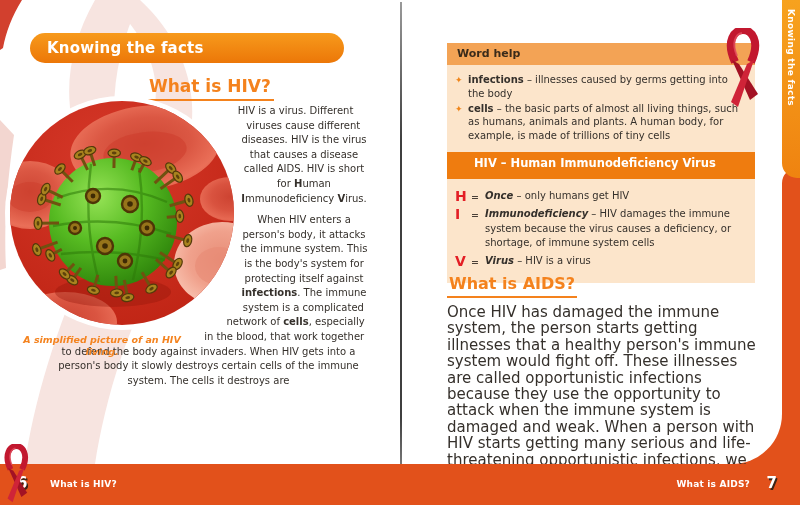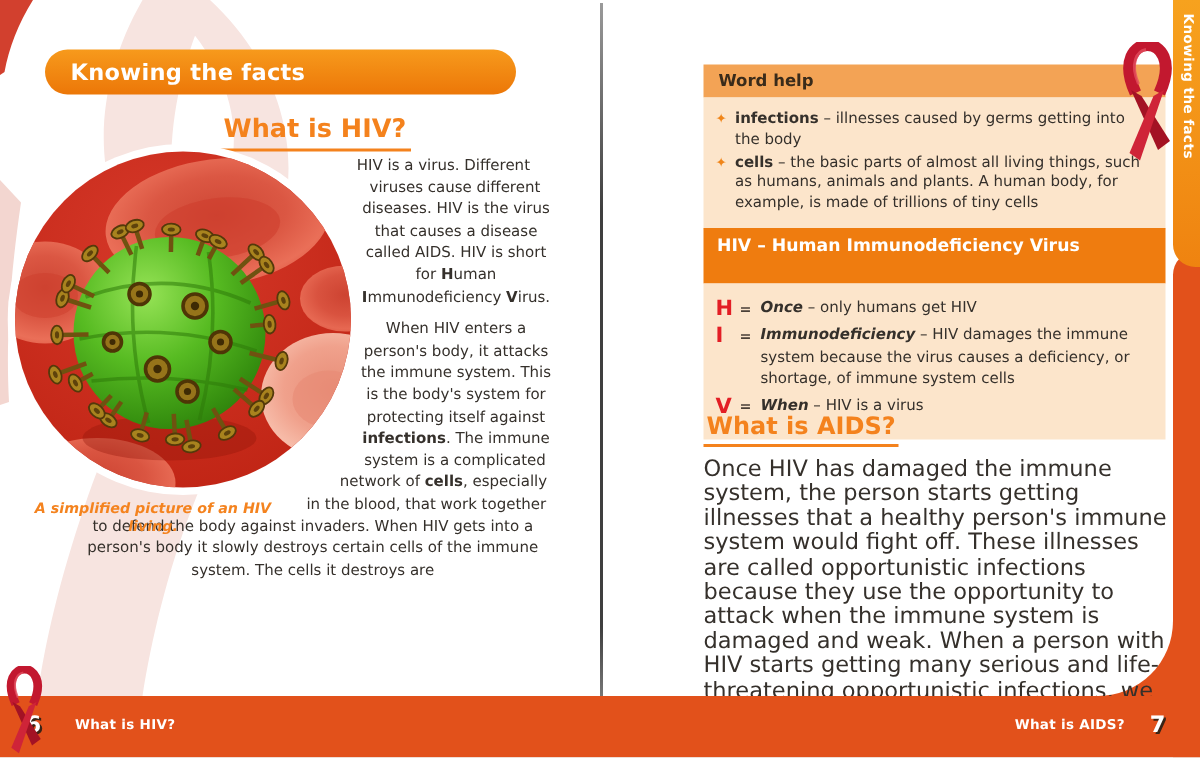--- a/index.html
+++ b/index.html
@@ -30,32 +30,32 @@
     shape-outside:circle(122px);shape-margin:4px;}
   .img-float svg{display:block;}
   .caption{position:absolute;left:22px;top:334px;width:160px;z-index:2;text-align:center;
     color:var(--caption-orange,#F4831F);font-size:9.5px;font-style:italic;font-weight:bold;line-height:12px;}
 
   
   .divider{position:absolute;left:400px;top:2px;width:2px;height:462px;z-index:3;
     background:linear-gradient(180deg,#9a9a9a,#3f3f3f 30%,#3f3f3f 90%,#777);}
 
   
-  .page-right{position:absolute;left:416px;top:0;width:380px;height:464px;z-index:2;}
+  .page-right{position:absolute;left:394px;top:0;width:380px;height:464px;z-index:2;}
   .wordhelp{position:absolute;left:53px;top:43px;width:308px;}
   .wh-header{background:var(--wordhelp-header-bg,#F3A355);height:22px;padding:4px 0 0 10px;
     font-size:11px;font-weight:bold;color:#3A2B1A;}
   .wh-body{background:var(--box-body-bg,#FCE5CB);padding:8px 10px 9px 8px;}
   .wh-body ul{list-style:none;}
   .wh-body li{display:grid;grid-template-columns:13px 1fr;margin-bottom:1px;
     font-size:10px;line-height:13.8px;color:var(--body-text,#35302B);}
   .wh-bullet{color:#F08519;font-size:9px;padding-top:1px;}
   .ribbon-top{position:absolute;left:328px;top:28px;z-index:4;}
   .hivbox{position:absolute;left:53px;top:152px;width:308px;}
-  .hb-header{background:var(--hiv-header-bg,#EF7C0F);height:37px;line-height:23px;padding-left:9px;
+  .hb-header{background:var(--hiv-header-bg,#EF7C0F);height:27px;line-height:23px;padding-left:27px;
     color:#fff;font-size:11.5px;font-weight:bold;}
   .hb-body{background:var(--box-body-bg,#FCE5CB);padding:10px 10px 11px 8px;}
   .hb-row{display:grid;grid-template-columns:16px 14px 1fr;margin-bottom:3px;}
   .hb-letter{color:var(--letter-red,#E31E25);font-size:14px;font-weight:bold;line-height:14px;}
   .hb-eq{color:#4A4038;font-size:9.5px;font-weight:bold;padding-top:2px;}
   .hb-txt{color:var(--body-text,#35302B);font-size:10px;line-height:14.8px;}
   .aids-heading{position:absolute;left:53px;top:274px;color:var(--heading-orange,#F4821D);
     font-size:16px;font-weight:bold;border-bottom:2.5px solid var(--heading-orange,#F4821D);
     padding:0 2px 3px;}
   .aids-para{position:absolute;left:53px;top:304px;width:318px;
@@ -295,21 +295,21 @@
           <span class="hb-txt"><b><i>Once</i></b> – only humans get HIV</span>
         </div>
         <div class="hb-row">
           <span class="hb-letter">I</span>
           <span class="hb-eq">=</span>
           <span class="hb-txt"><b><i>Immunodeficiency</i></b> – HIV damages the immune system because the virus causes a deficiency, or shortage, of immune system cells</span>
         </div>
         <div class="hb-row">
           <span class="hb-letter">V</span>
           <span class="hb-eq">=</span>
-          <span class="hb-txt"><b><i>When</i></b> – HIV is a virus</span>
+          <span class="hb-txt"><b><i>Virus</i></b> – HIV is a virus</span>
         </div>
       </div>
     </div>
 
     <h2 class="aids-heading">What is AIDS?</h2>
     <p class="aids-para">Once HIV has damaged the immune system, the person starts getting illnesses that a healthy person's immune system would fight off.  These illnesses are called opportunistic infections because they use the opportunity to attack when the immune system is damaged and weak.  When a person with HIV starts getting many serious and life-threatening opportunistic infections, we say that they have AIDS. AIDS is the last stage of HIV infection.</p>
   </div>
 
   <div class="side-column"></div>
   <div class="side-tab">

